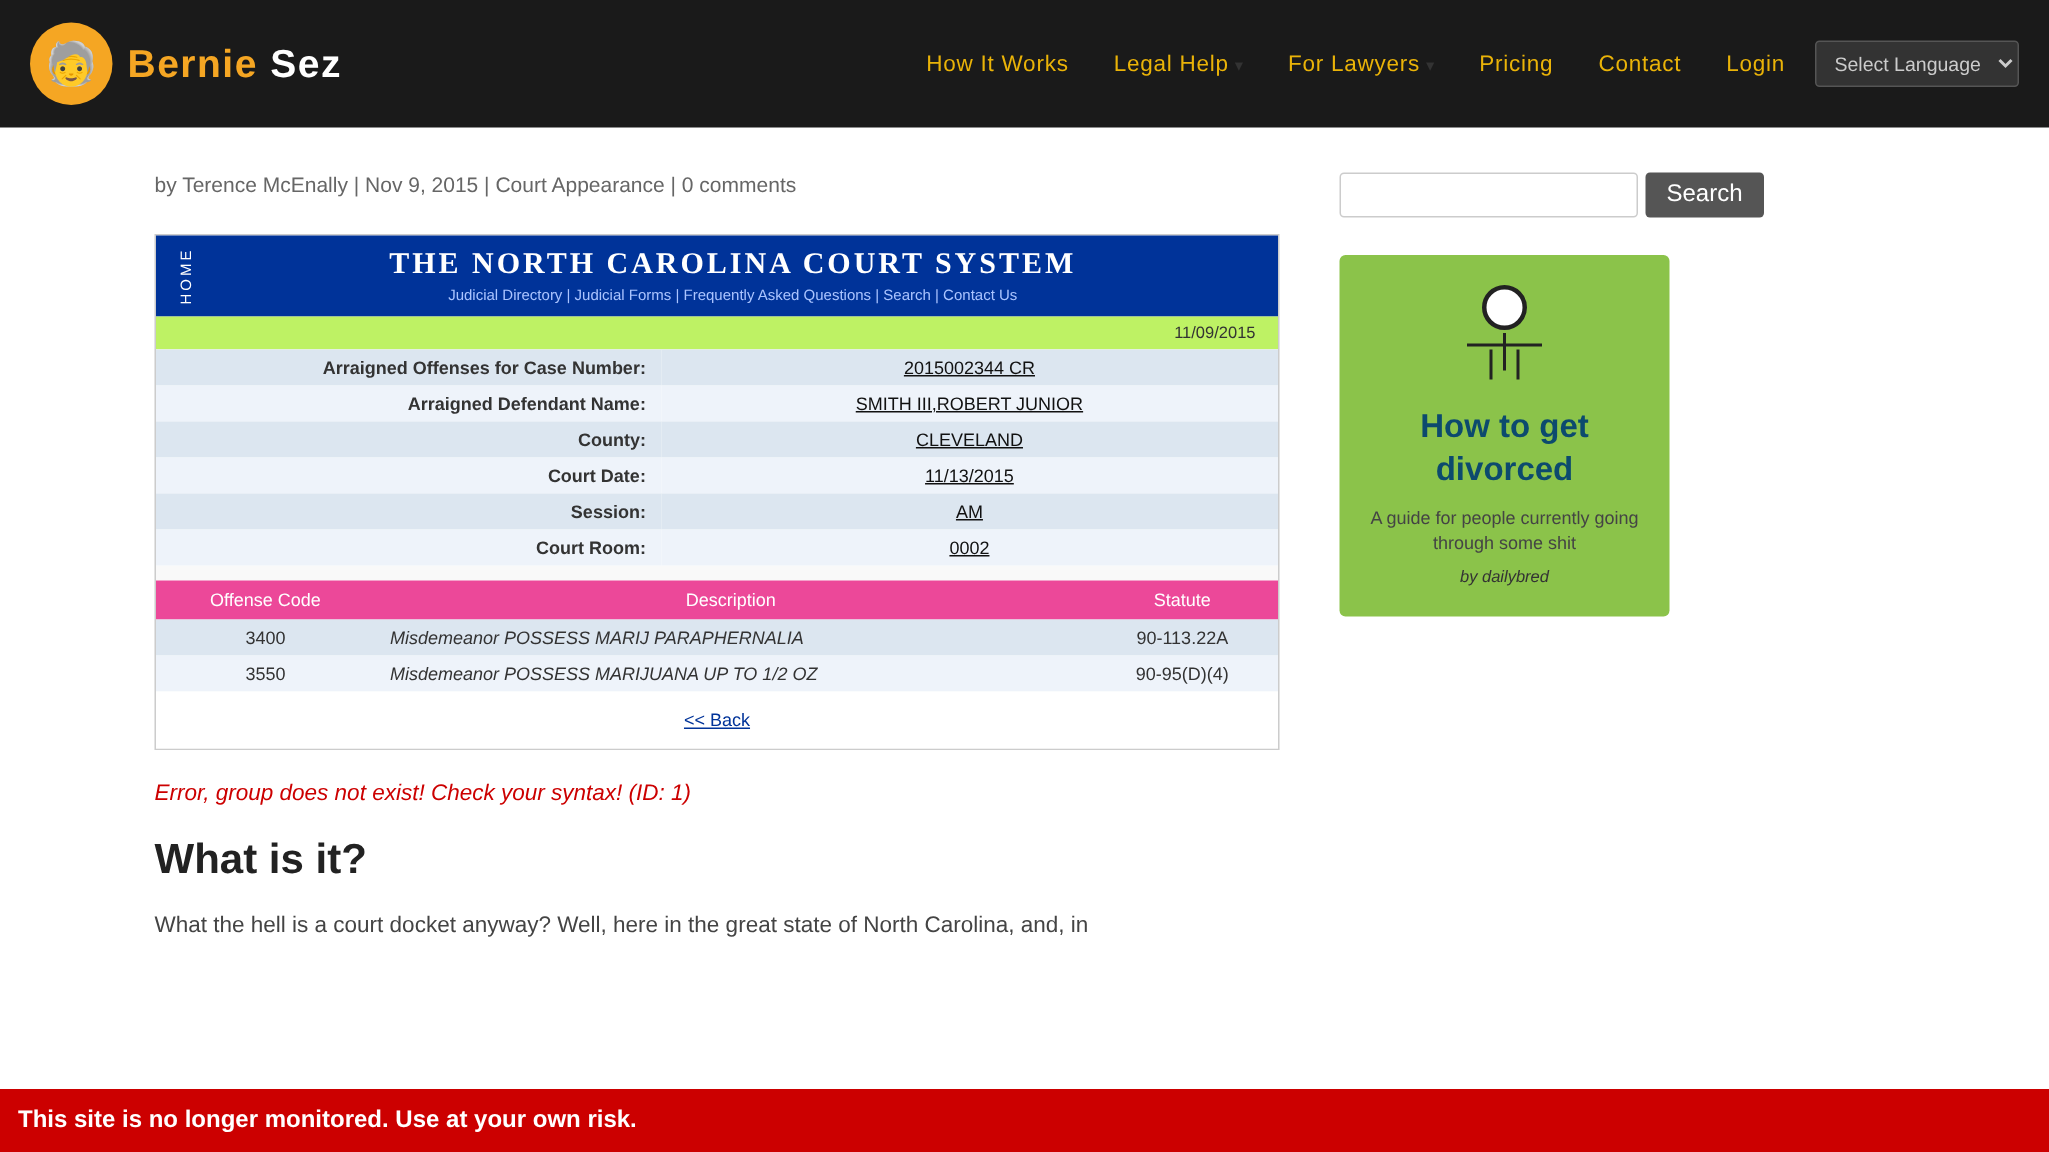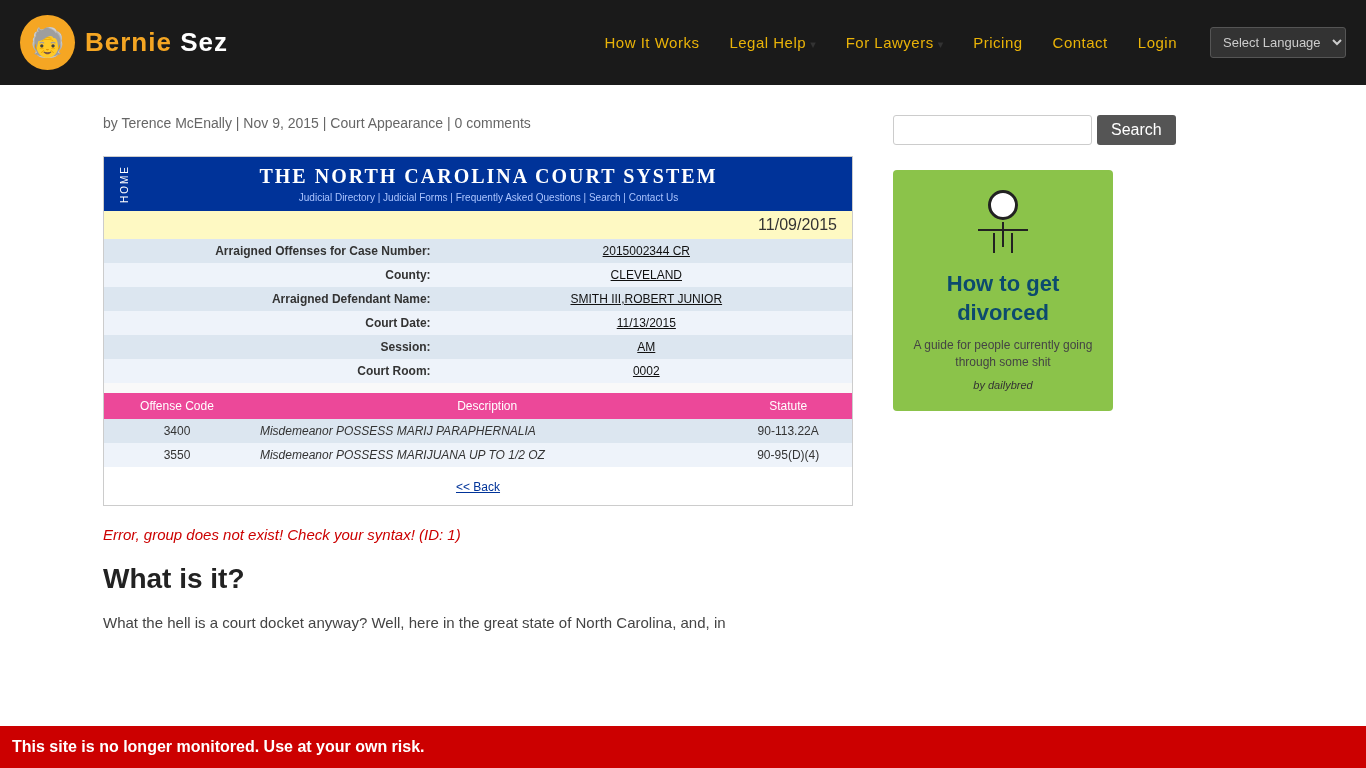--- a/index.html
+++ b/index.html
@@ -47,21 +47,21 @@
     }
     .nav-links a {
       color: #eab308;
       text-decoration: none;
       font-family: Arial, sans-serif;
       font-size: 15px;
       letter-spacing: 0.5px;
     }
     .nav-links .has-dropdown::after { content: ' ▾'; font-size: 11px; }
     .nav-lang {
-      margin-left: 33px;
+      margin-left: 20px;
     }
     .nav-lang select {
       background: #333;
       color: #ccc;
       border: 1px solid #555;
       padding: 6px 8px;
       font-size: 13px;
       border-radius: 3px;
       cursor: pointer;
     }
@@ -137,23 +137,23 @@
     }
     .docket-header-title .subtitle {
       color: #aac4ff;
       font-size: 10px;
       font-family: Arial, sans-serif;
       margin-top: 4px;
     }
     .docket-date {
       text-align: right;
       padding: 5px 15px;
-      font-size: 16px;
-      font-family: Arial, sans-serif;
-      background: #fef9c3;
+      font-size: 11px;
+      font-family: Arial, sans-serif;
+      background: #bef264;
     }
     .docket-table {
       width: 100%;
       border-collapse: collapse;
       font-size: 12px;
       font-family: Arial, sans-serif;
       background: #fff;
     }
     .docket-table tr:nth-child(odd) td { background: #dce6f0; }
     .docket-table tr:nth-child(even) td { background: #eef3fa; }
@@ -402,26 +402,26 @@
         </div>
       </div>
       <div class="docket-date">11/09/2015</div>
       <table class="docket-table">
         <tbody id="docket-fields-body">
             <tr>
               <td>Arraigned Offenses for Case Number:</td>
               <td>2015002344 CR</td>
             </tr>
             <tr>
+              <td>Arraigned Defendant Name:</td>
+              <td>SMITH III,ROBERT JUNIOR</td>
+            </tr>
+            <tr>
               <td>County:</td>
               <td>CLEVELAND</td>
-            </tr>
-            <tr>
-              <td>Arraigned Defendant Name:</td>
-              <td>SMITH III,ROBERT JUNIOR</td>
             </tr>
             <tr>
               <td>Court Date:</td>
               <td>11/13/2015</td>
             </tr>
             <tr>
               <td>Session:</td>
               <td>AM</td>
             </tr>
             <tr>

